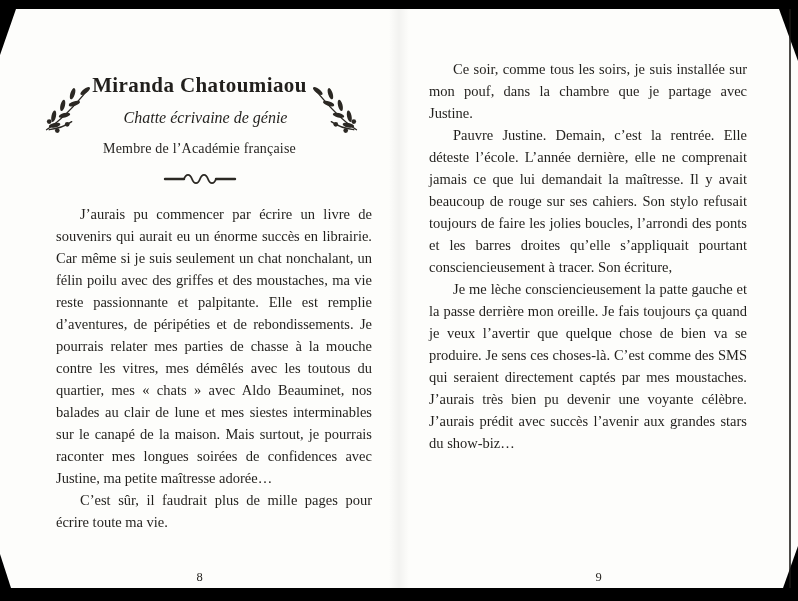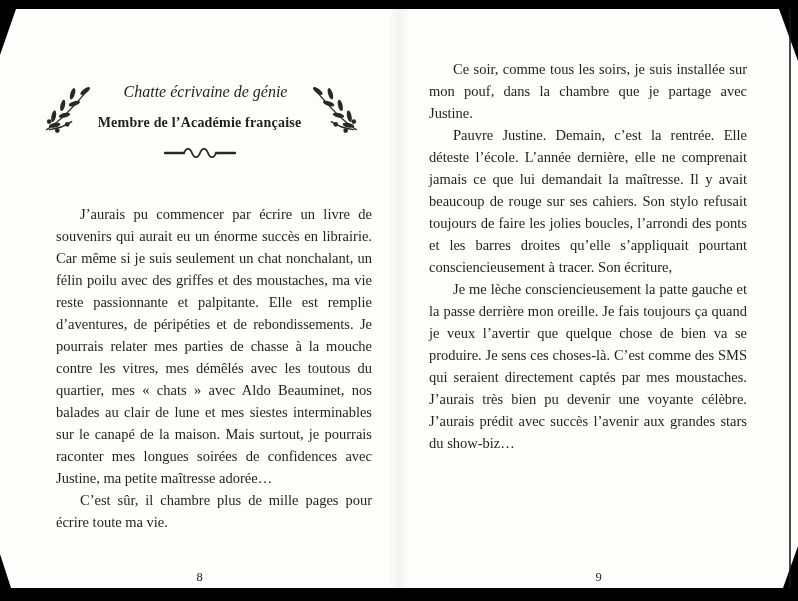--- a/index.html
+++ b/index.html
@@ -31,21 +31,21 @@
     font-weight: 700;
     letter-spacing: .4px;
   }
   .chapter-subtitle {
     margin-top: 11px;
     font-style: italic;
     font-size: 16px; line-height: 18px; margin-left: 12px;
   }
   .chapter-affiliation {
     margin-top: 13px;
-    font-weight: 700;
+    font-weight: 400;
     font-size: 14px; line-height: 17px;
     letter-spacing: .2px;
   }
   .ornament { margin-top: 15px; height: 16px; }
 
   .laurel { position: absolute; top: 8px; width: 54px; height: 58px; }
   .laurel-left  { left: 42px; }
   .laurel-right { right: 38px; transform: scaleX(-1); }
 
   
@@ -109,20 +109,21 @@
             <ellipse cx="36" cy="24" rx="6.5" ry="2.5" transform="rotate(-18 36 24)"></ellipse>
             <ellipse cx="34" cy="13" rx="6.5" ry="2.5" transform="rotate(-72 34 13)"></ellipse>
             <ellipse cx="48" cy="10" rx="6.5" ry="2.5" transform="rotate(-38 48 10)"></ellipse>
             <circle cx="8" cy="44" r="2.6"></circle>
             <circle cx="17" cy="54" r="2.6"></circle>
             <circle cx="28" cy="47" r="2.6"></circle>
           </g>
         </svg>
       </span>
 
+      <h1 class="chapter-title">Miranda Chatoumiaou</h1>
       <div class="chapter-subtitle">Chatte écrivaine de génie</div>
       <div class="chapter-affiliation">Membre de l’Académie française</div>
 
       <span class="laurel laurel-right">
         <svg viewBox="0 0 60 60" width="54" height="58" aria-hidden="true">
           <g stroke="#2b2823" stroke-width="1.5" fill="none" stroke-linecap="round">
             <path d="M5 53 C 16 46, 32 32, 52 7"></path>
             <path d="M8 53 C 16 52, 26 49, 33 44"></path>
           </g>
           <g fill="#2b2823">
@@ -146,21 +147,21 @@
             <path d="M2 7 H 21" stroke-width="2.4"></path>
             <path d="M53 7 H 72" stroke-width="2.4"></path>
             <path d="M21 7 C 23 1.5, 27 1.5, 29 7 C 31 12.5, 35 12.5, 37 7 C 39 1.5, 43 1.5, 45 7 C 47 12.5, 51 12.5, 53 7" stroke-width="1.8"></path>
           </g>
         </svg>
       </div>
     </div>
 
     <div class="body-text body-left">
       <p>J’aurais pu commencer par écrire un livre de souvenirs qui aurait eu un énorme succès en librairie. Car même si je suis seulement un chat nonchalant, un félin poilu avec des griffes et des moustaches, ma vie reste passionnante et palpitante. Elle est remplie d’aventures, de péripéties et de rebondissements. Je pourrais relater mes parties de chasse à la mouche contre les vitres, mes démêlés avec les toutous du quartier, mes «&nbsp;chats&nbsp;» avec Aldo Beauminet, nos balades au clair de lune et mes siestes interminables sur le canapé de la maison. Mais surtout, je pourrais raconter mes longues soirées de confidences avec Justine, ma petite maîtresse adorée…</p>
-      <p>C’est sûr, il chambre plus de mille pages pour écrire toute ma vie.</p>
+      <p>C’est sûr, il faudrait plus de mille pages pour écrire toute ma vie.</p>
     </div>
 
     <div class="page-number">8</div>
   </div>
 
   <div class="page page-right">
     <div class="body-text body-right">
       <p>Ce soir, comme tous les soirs, je suis installée sur mon pouf, dans la chambre que je partage avec Justine.</p>
       <p>Pauvre Justine. Demain, c’est la rentrée. Elle déteste l’école. L’année dernière, elle ne comprenait jamais ce que lui demandait la maîtresse. Il y avait beaucoup de rouge sur ses cahiers. Son stylo refusait toujours de faire les jolies boucles, l’arrondi des ponts et les barres droites qu’elle s’appliquait pourtant consciencieusement à tracer. Son écriture,</p>
       <p>Je me lèche consciencieusement la patte gauche et la passe derrière mon oreille. Je fais toujours ça quand je veux l’avertir que quelque chose de bien va se produire. Je sens ces choses-là. C’est comme des SMS qui seraient directement captés par mes moustaches. J’aurais très bien pu devenir une voyante célèbre. J’aurais prédit avec succès l’avenir aux grandes stars du show-biz…</p>

